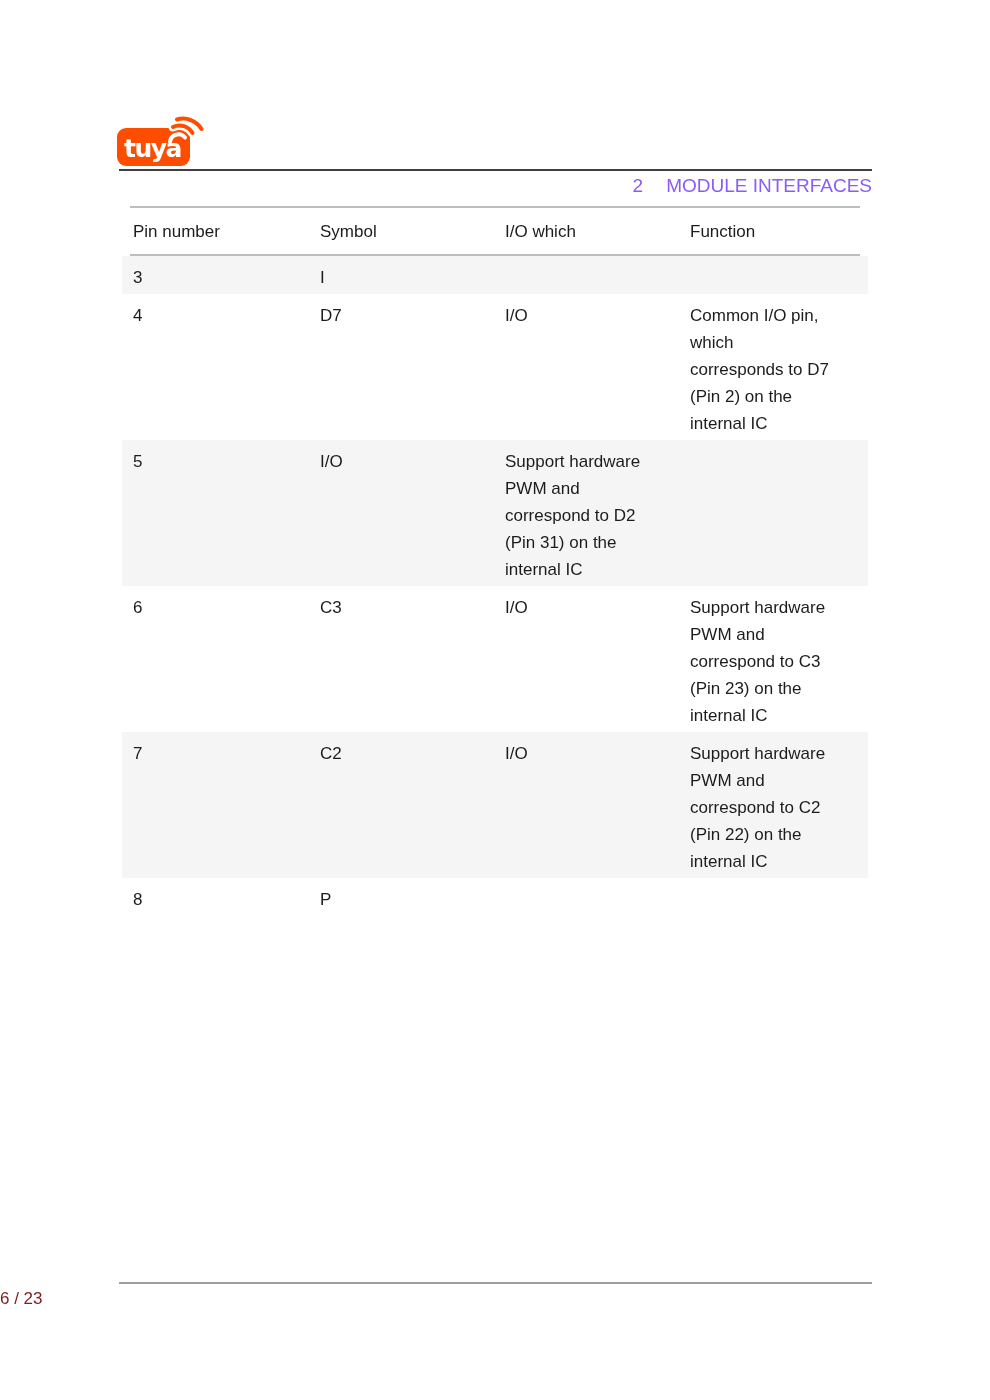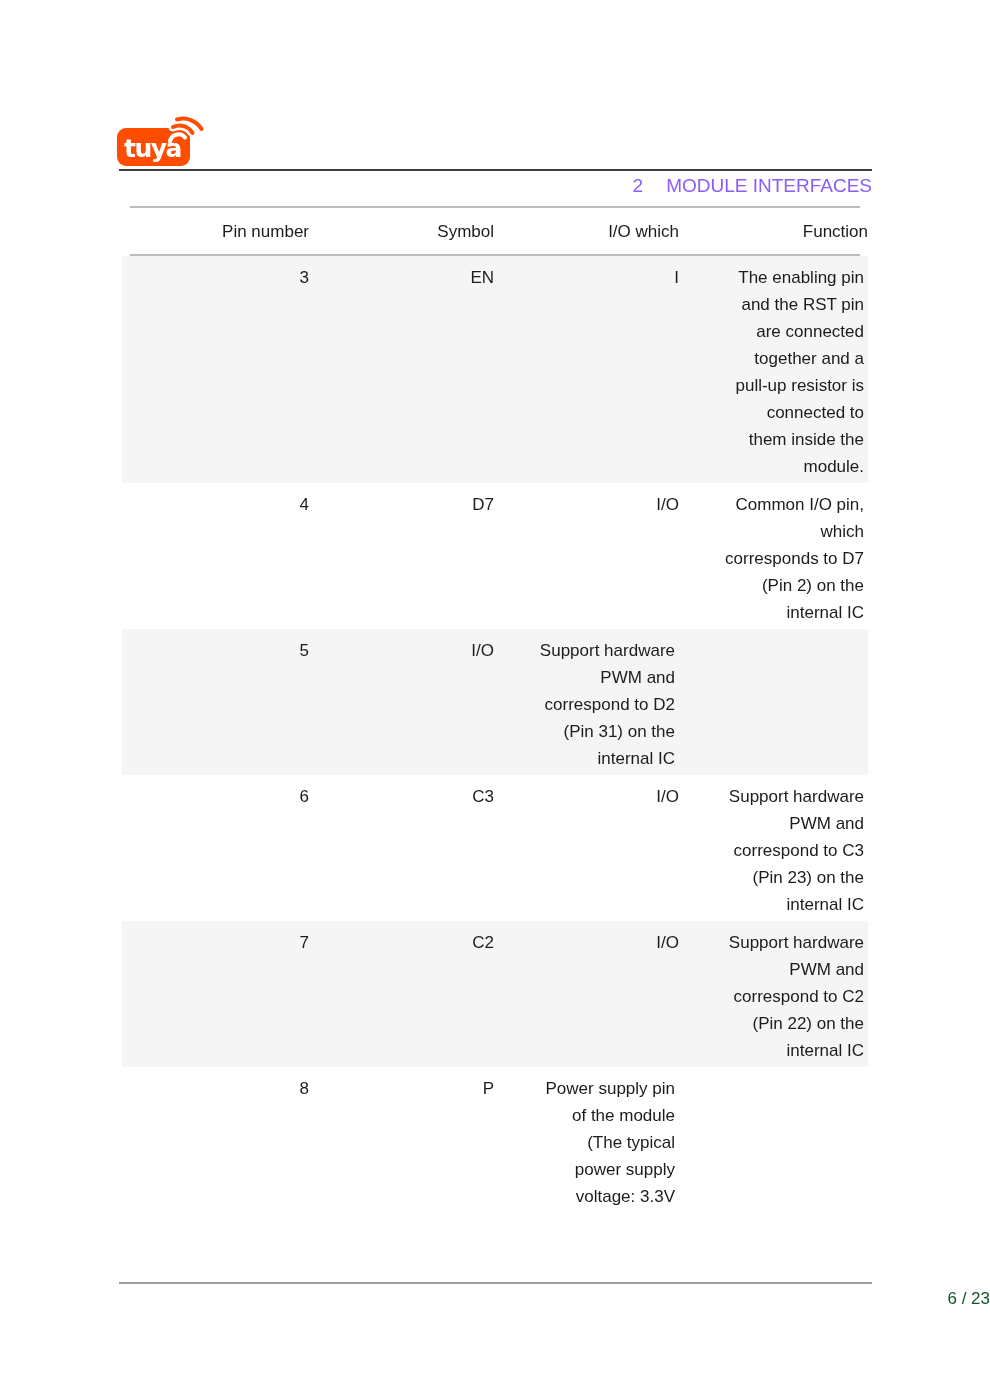--- a/index.html
+++ b/index.html
@@ -17,31 +17,31 @@
   .arc-white { stroke:#ffffff; stroke-width:4; fill:none; stroke-linecap:round; }
   .arc-orange { stroke:var(--brand-orange,#ff4d00); stroke-width:4; fill:none; stroke-linecap:round; }
 
   .header-title { position:absolute; top:144px; right:118px; font-size:19px; color:#8b5cf6; white-space:nowrap;margin-top:31px; }
   .section-number { margin-right:23px; }
   .header-rule { position:absolute; left:119px; top:169px; width:753px; height:2px; background:var(--header-rule,#3f3f3f); }
 
   
   .pin-table { position:absolute; left:122px; top:206px; width:746px; font-size:17px; }
   .rule { height:2px; margin:0 8px; background:var(--table-rule,#bdbdbd); }
-  .thead, .trow { display:grid; grid-template-columns:187px 185px 185px 189px;text-align:right; }
+  .thead, .trow { display:grid; grid-template-columns:187px 185px 185px 189px; }
   .thead { padding:14px 0 12px; }
   .thead .cell { line-height:20px; }
   .cell { padding-left:11px; line-height:27px; }
   .trow { padding:8px 0 3px; }
   .trow.shaded { background:var(--shaded-row-bg,#f5f5f6); }
   .cell.fn { white-space:pre-line; padding-right:4px; }
 
   
   .footer-rule { position:absolute; left:119px; top:1282px; width:753px; height:2px; background:var(--footer-rule,#9e9e9e); }
-  .page-number { position:absolute; left:0; top:1289px; width:990px; text-align:right; font-size:17px; color:#14532d; }
+  .page-number { position:absolute; left:0; top:1289px; width:990px; text-align:left; font-size:17px; color:#7f1d1d; }
 </style>
 </head>
 <body>
 
 <div class="page">
 
   <svg class="logo-svg" width="92" height="54" viewBox="0 0 92 54">
     <rect class="logo-rect" x="2" y="12" width="73" height="38" rx="9"></rect>
     <text class="logo-text" x="9" y="41">tuya</text>
     <g>
@@ -62,30 +62,21 @@
     <div class="thead">
       <div class="cell">Pin number</div>
       <div class="cell">Symbol</div>
       <div class="cell">I/O which</div>
       <div class="cell">Function</div>
     </div>
     <div class="rule"></div>
 
     <div class="trow shaded">
       <div class="cell">3</div>
-      <div class="cell">EN</div>
       <div class="cell">I</div>
-      <div class="cell fn">The enabling pin
-and the RST pin
-are connected
-together and a
-pull-up resistor is
-connected to
-them inside the
-module.</div>
     </div>
 
     <div class="trow">
       <div class="cell">4</div>
       <div class="cell">D7</div>
       <div class="cell">I/O</div>
       <div class="cell fn">Common I/O pin,
 which
 corresponds to D7
 (Pin 2) on the
@@ -120,24 +111,19 @@
       <div class="cell fn">Support hardware
 PWM and
 correspond to C2
 (Pin 22) on the
 internal IC</div>
     </div>
 
     <div class="trow">
       <div class="cell">8</div>
       <div class="cell">P</div>
-      <div class="cell fn">Power supply pin
-of the module
-(The typical
-power supply
-voltage: 3.3V</div>
     </div>
   </div>
 
   <div class="footer-rule"></div>
   <div class="page-number">6 / 23</div>
 
 </div>
 
 </body></html>

